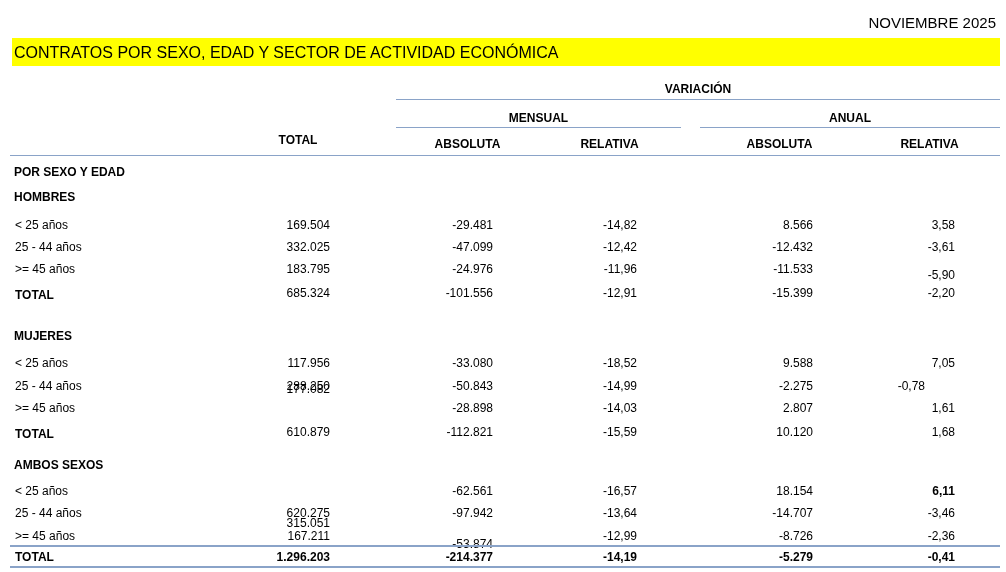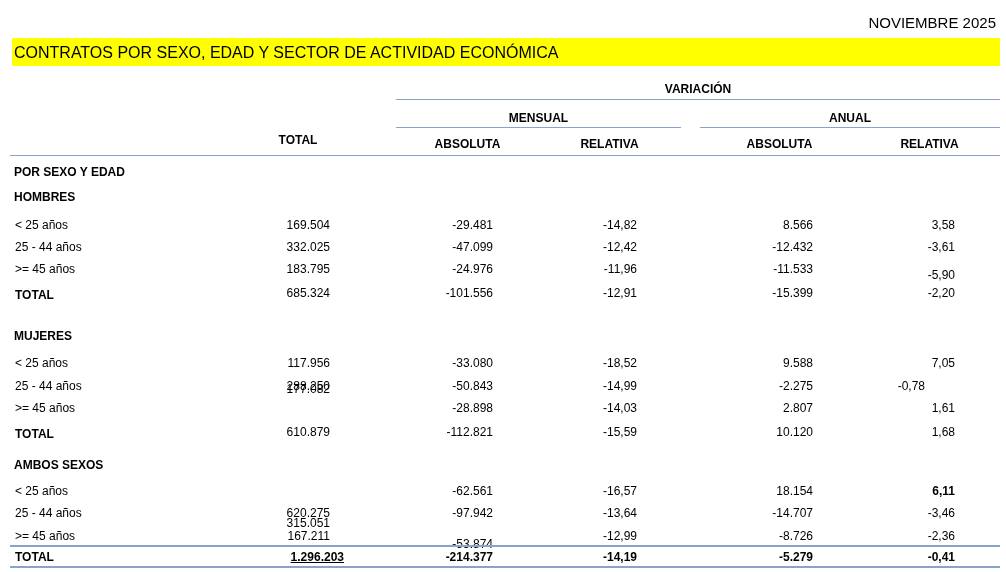--- a/index.html
+++ b/index.html
@@ -133,19 +133,19 @@
   <div class="abs cell" style="left:15px; top:529px;">&gt;= 45 años</div>
   <div class="abs cell r" style="left:230px; width:100px; top:529px;">167.211</div>
   <div class="abs cell r" style="left:393px; width:100px; top:529px;margin-top:8px;">-53.874</div>
   <div class="abs cell r" style="left:537px; width:100px; top:529px;">-12,99</div>
   <div class="abs cell r" style="left:713px; width:100px; top:529px;">-8.726</div>
   <div class="abs cell r" style="left:855px; width:100px; top:529px;">-2,36</div>
 </div>
 <div class="hline" style="left:10px; width:990px; top:545px; height:2px;"></div>
 <div>
   <div class="abs cell bold" style="left:15px; top:550px;">TOTAL</div>
-  <div class="abs cell r bold" style="left:244px; width:100px; top:550px;text-decoration:underline;">1.296.203</div>
+  <div class="abs cell r bold" style="left:230px; width:100px; top:550px;">1.296.203</div>
   <div class="abs cell r bold" style="left:393px; width:100px; top:550px;">-214.377</div>
   <div class="abs cell r bold" style="left:537px; width:100px; top:550px;">-14,19</div>
   <div class="abs cell r bold" style="left:713px; width:100px; top:550px;">-5.279</div>
   <div class="abs cell r bold" style="left:855px; width:100px; top:550px;">-0,41</div>
 </div>
 <div class="hline" style="left:10px; width:990px; top:566px; height:2px;"></div>
 
 </body></html>

